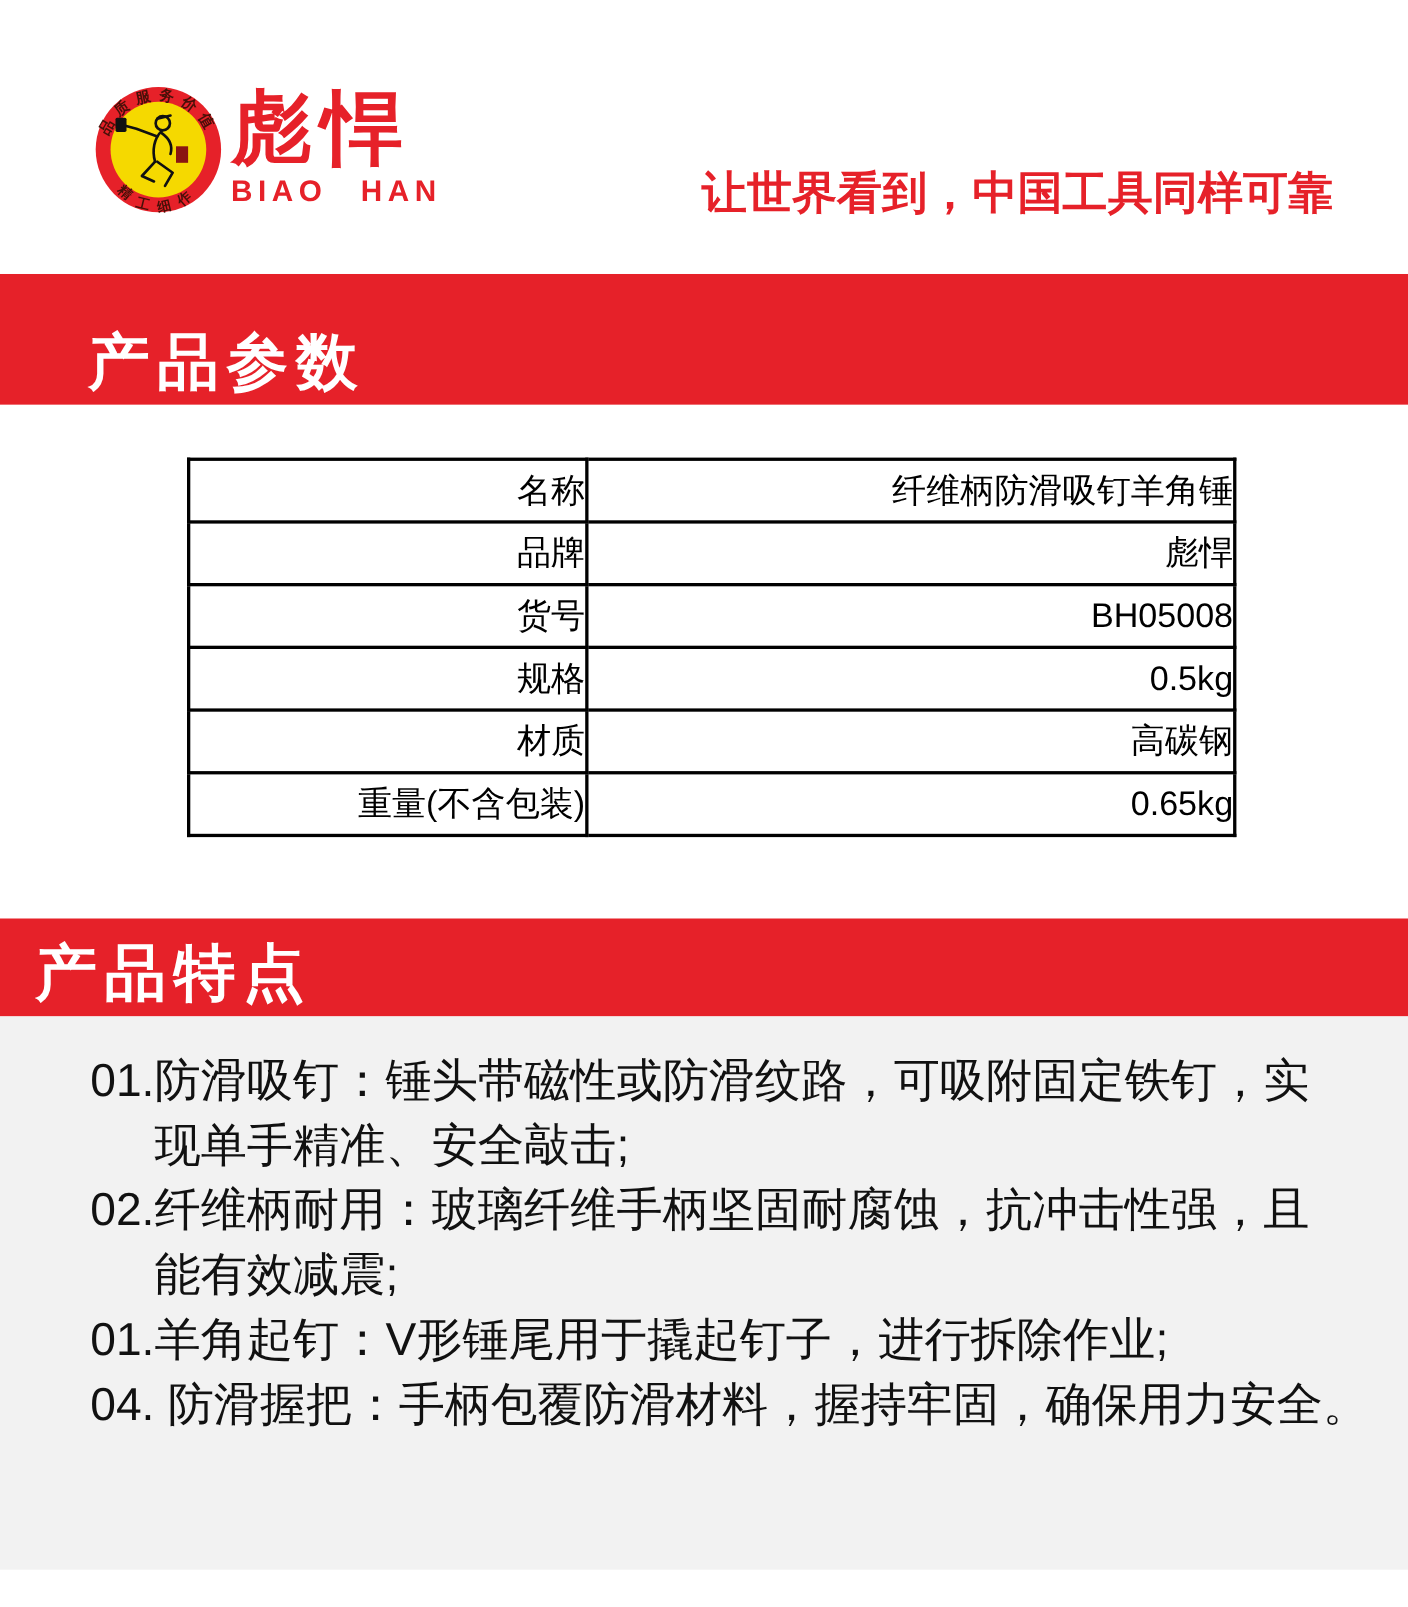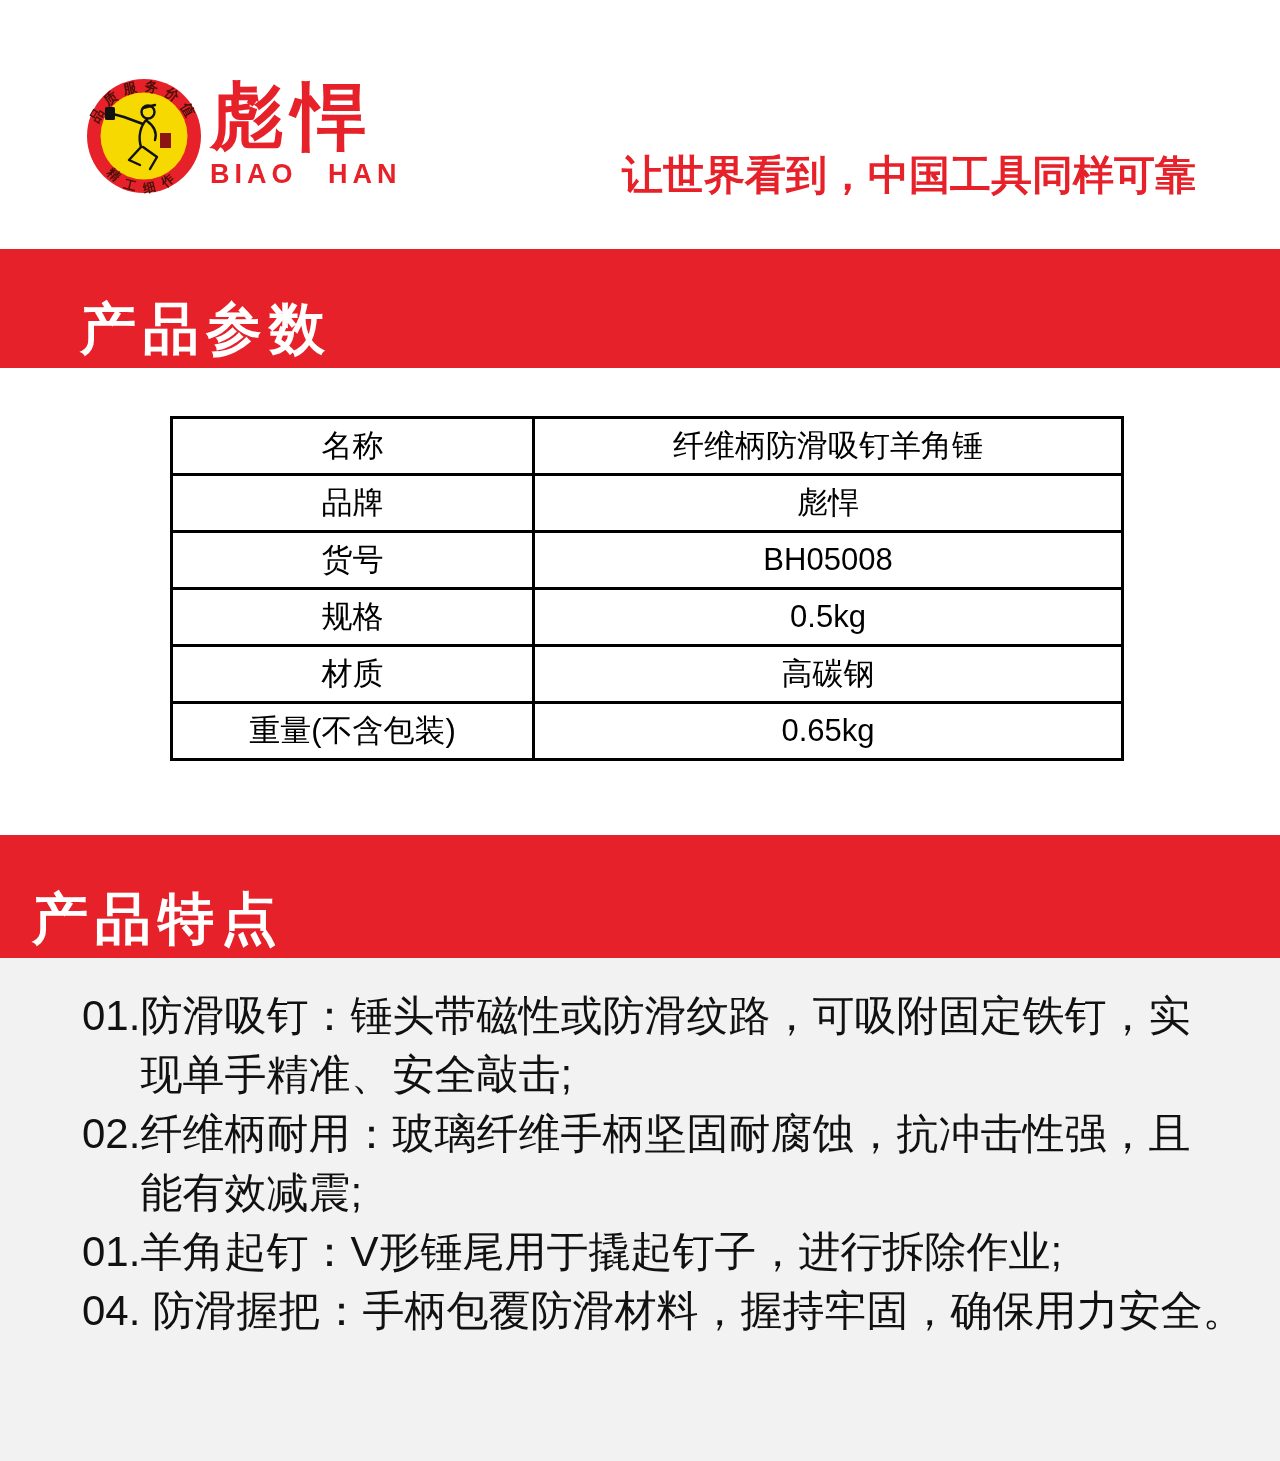--- a/index.html
+++ b/index.html
@@ -17,39 +17,39 @@
   .logo-text { margin-left:6px; margin-top:2px; }
   .brand-cn {
     font-size:74px; font-weight:700; color:#E62129;
     letter-spacing:8px; line-height:1.05; white-space:nowrap;
   }
   .brand-en {
     font-size:27px; font-weight:700; color:#E62129;
     letter-spacing:5px; word-spacing:18px; margin-top:3px; white-space:nowrap;
   }
   .slogan {
-    position:absolute; right:84px; top:148px;
+    position:absolute; right:68px; top:148px;
     font-size:41px; font-weight:700; color:#E62129; white-space:nowrap;
   }
 
   
   .banner {
     background:#E62129; color:#ffffff;
     display:flex; align-items:flex-end; padding-left:80px;
     font-size:56px; font-weight:700; letter-spacing:7px;
   }
   .banner-params { height:119px; }
-  .banner-features { height:123px;padding-left:32px; }
+  .banner-features { height:89px;padding-left:32px; }
 
   
   .params-section { height:467px; background:#ffffff; padding:48px 0 0 170px; }
   .params-table { border-collapse:collapse; }
   .params-table td {
     border:3px solid #000000; height:57px;
-    text-align:center; vertical-align:middle;
+    text-align:right; vertical-align:middle;
     font-size:31px; font-weight:500; color:#000000;
   }
   .params-table td.cell-label { width:362px; }
   .params-table td.cell-value { width:589px; }
 
   
   .features-section { height:503px; background:#F2F2F2; padding:28px 0 0 82px; }
   .feature-item { display:flex; align-items:flex-start; }
   .feature-num {
     flex:0 0 57px; font-size:42px; line-height:59px; color:#111111; font-weight:500;

